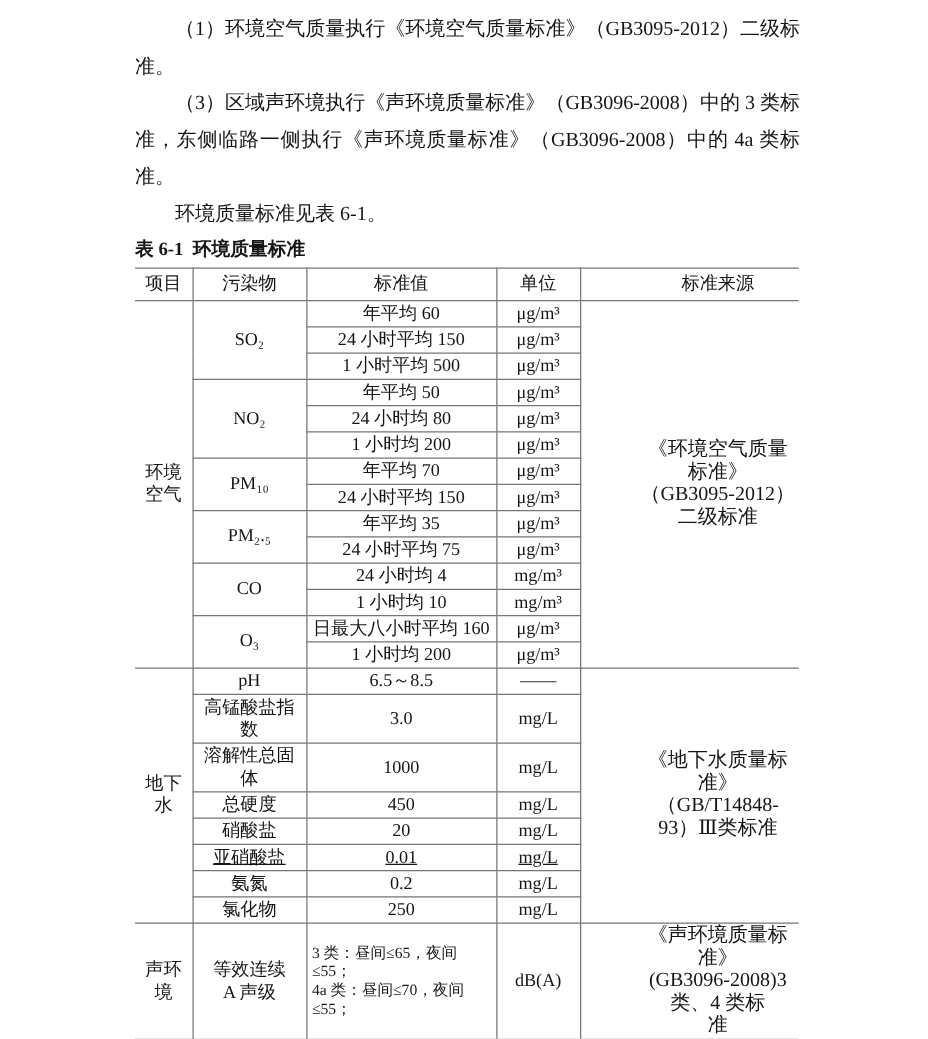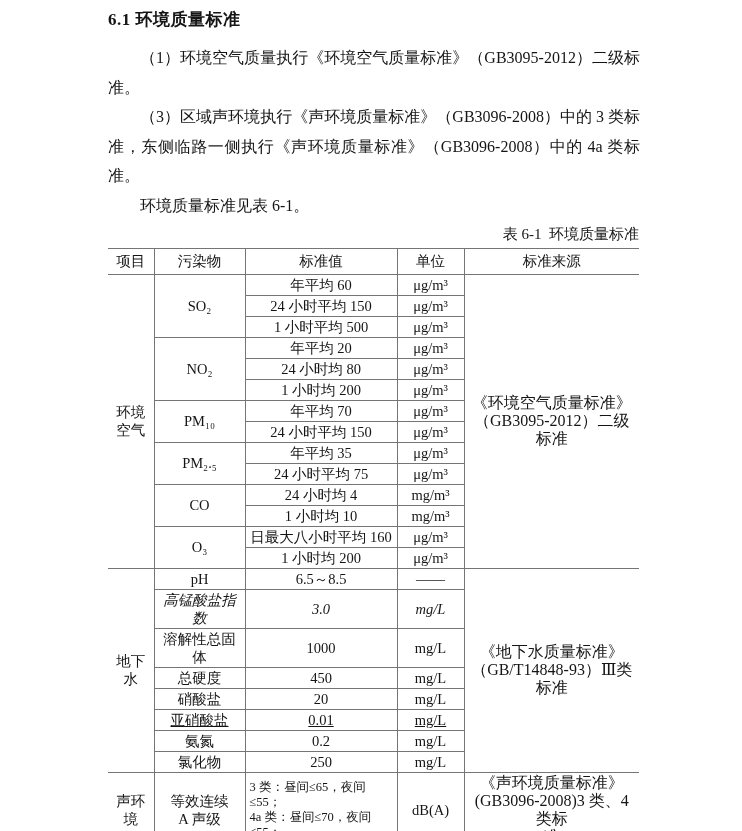--- a/index.html
+++ b/index.html
@@ -11,44 +11,43 @@
   .page{padding:9px 0 0 108px;width:532px;}
   .doc-heading{
     font-size:17px;font-weight:bold;margin:0 0 12px 0;line-height:22px;
     letter-spacing:0.5px;
   }
   .body-para{
     width:532px;font-size:16px;line-height:29.6px;margin:0;
     text-align:justify;text-indent:2em;
   }
   .table-caption{
-    width:531px;text-align:right;font-weight:normal;font-size:15px;
+    width:531px;text-align:left;font-weight:bold;font-size:15px;
     margin:3px 0 4px 0;line-height:20px;white-space:pre-wrap;
   }
   table{
     border-collapse:collapse;table-layout:fixed;width:531px;
     font-size:14.5px;
   }
   th,td{
     border:1px solid #757575;font-weight:normal;text-align:center;
     vertical-align:middle;padding:1px 2px;line-height:18px;
     white-space:pre-line;color:#151515;
   }
   th{height:23px;}
   .no-left{border-left:none;}
-  .no-right{border-right:none;}
+  .no-right{border-right:none;padding-left:47px;}
   .source-col{font-size:16px;line-height:18px;}
   .val-left{text-align:left;padding-left:4px;}
   .small{font-size:12.5px;line-height:15px;}
 </style>
 </head>
 <body>
 
 <div class="page">
-  <h1 class="doc-heading">6.1 环境质量标准</h1>
   <p class="body-para">（1）环境空气质量执行《环境空气质量标准》（GB3095-2012）二级标准。</p>
   <p class="body-para">（3）区域声环境执行《声环境质量标准》（GB3096-2008）中的 3 类标准，东侧临路一侧执行《声环境质量标准》（GB3096-2008）中的 4a 类标准。</p>
   <p class="body-para">环境质量标准见表 6-1。</p>
   <div class="table-caption">表 6-1  环境质量标准</div>
   <table>
     <colgroup>
       <col style="width:46px">
       <col style="width:91px">
       <col style="width:152px">
       <col style="width:67px">
@@ -76,21 +75,21 @@
         <tr style="height: 21px;">
           <td>24 小时平均 150</td>
           <td>μg/m³</td>
         </tr>
         <tr style="height: 21px;">
           <td>1 小时平均 500</td>
           <td>μg/m³</td>
         </tr>
         <tr style="height: 21px;">
           <td rowspan="3">NO₂</td>
-          <td>年平均 20</td>
+          <td>年平均 50</td>
           <td>μg/m³</td>
         </tr>
         <tr style="height: 21px;">
           <td>24 小时均 80</td>
           <td>μg/m³</td>
         </tr>
         <tr style="height: 21px;">
           <td>1 小时均 200</td>
           <td>μg/m³</td>
         </tr>
@@ -132,21 +131,21 @@
         </tr>
         <tr style="height: 21px;">
           <td rowspan="8" class="no-left">地下
 水</td>
           <td rowspan="1">pH</td>
           <td>6.5～8.5</td>
           <td>——</td>
           <td rowspan="8" class="no-right source-col">《地下水质量标准》
 （GB/T14848-93）Ⅲ类标准</td>
         </tr>
-        <tr style="height: 21px; font-style: italic;">
+        <tr style="height: 21px;">
           <td rowspan="1">高锰酸盐指
 数</td>
           <td>3.0</td>
           <td>mg/L</td>
         </tr>
         <tr style="height: 21px;">
           <td rowspan="1">溶解性总固
 体</td>
           <td>1000</td>
           <td>mg/L</td>

